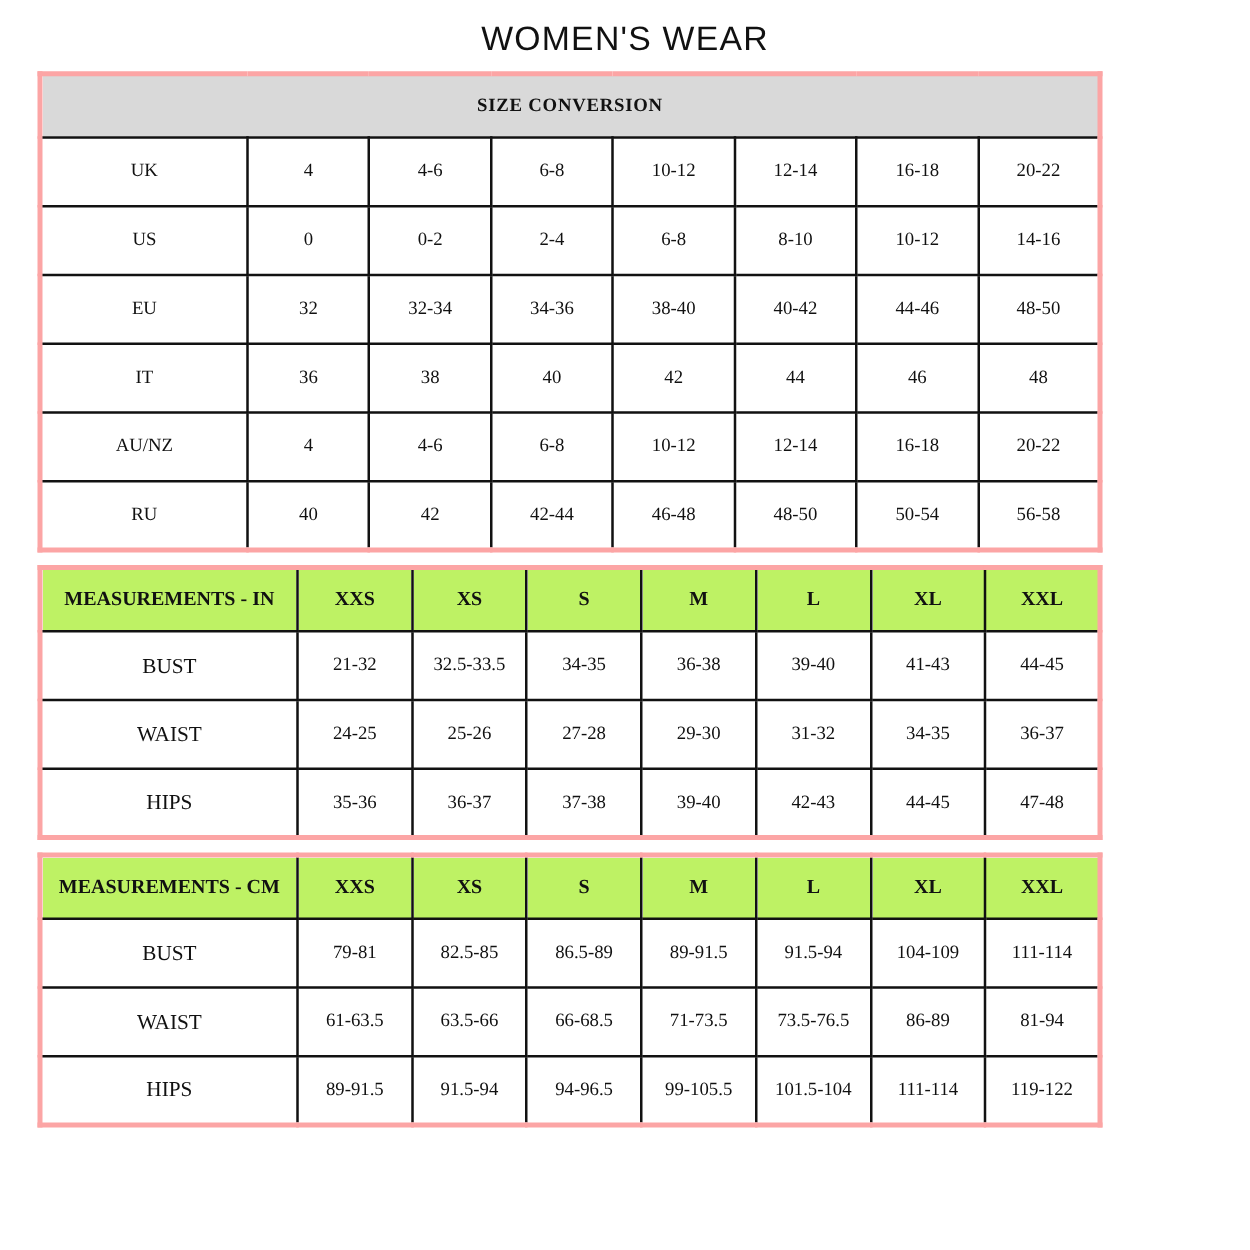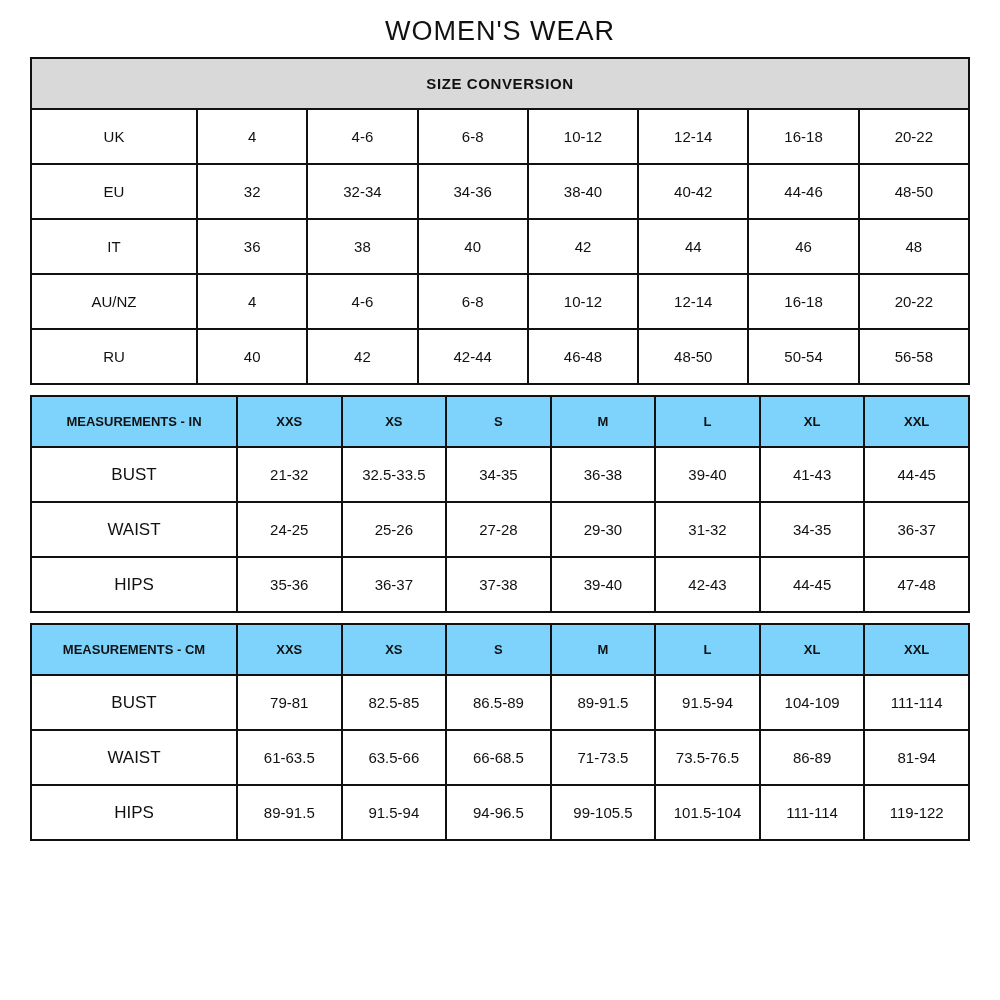--- a/index.html
+++ b/index.html
@@ -12,46 +12,47 @@
   .page { padding: 12px 30px 15px 30px; }
   .title {
     text-align: center;
     font-size: 27px;
     font-weight: normal;
     letter-spacing: 1px;
     height: 45px;
     line-height: 38px;
   }
   table.tbl {
-    width: 940px;
+    width: 852px;
     border-collapse: collapse;
     table-layout: fixed;
     margin-bottom: 10px;
-    border: 2px solid #fca5a5;
+    border: 4px solid #fca5a5;
+    font-family: Liberation Serif, serif;
   }
   .tbl td, .tbl th {
     border: 2px solid #111111;
     text-align: center;
     vertical-align: middle;
     overflow: hidden;
   }
   .section-header {
     background: #d9d9d9;
     font-size: 15px;
     font-weight: bold;
     letter-spacing: 0.6px;
     height: 51px;
   }
   
   .t1 td { font-size: 15px; height: 55px; font-weight: normal; }
   .t1 .c-label { width: 166px; }
   
   .t23 th {
-    background: #7dd3fc;
-    font-size: 13px;
+    background: #bef264;
+    font-size: 16px;
     font-weight: bold;
     height: 51px;
   }
   .t23 td { font-size: 15px; height: 55px; }
   .t23 td.row-label { font-size: 17px; }
   .t23 .c-label { width: 206px; }
 </style>
 </head>
 <body>
 
@@ -78,20 +79,30 @@
         <td class="row-label">UK</td>
         <td>4</td>
         <td>4-6</td>
         <td>6-8</td>
         <td>10-12</td>
         <td>12-14</td>
         <td>16-18</td>
         <td>20-22</td>
       </tr>
       <tr>
+        <td class="row-label">US</td>
+        <td>0</td>
+        <td>0-2</td>
+        <td>2-4</td>
+        <td>6-8</td>
+        <td>8-10</td>
+        <td>10-12</td>
+        <td>14-16</td>
+      </tr>
+      <tr>
         <td class="row-label">EU</td>
         <td>32</td>
         <td>32-34</td>
         <td>34-36</td>
         <td>38-40</td>
         <td>40-42</td>
         <td>44-46</td>
         <td>48-50</td>
       </tr>
       <tr>

